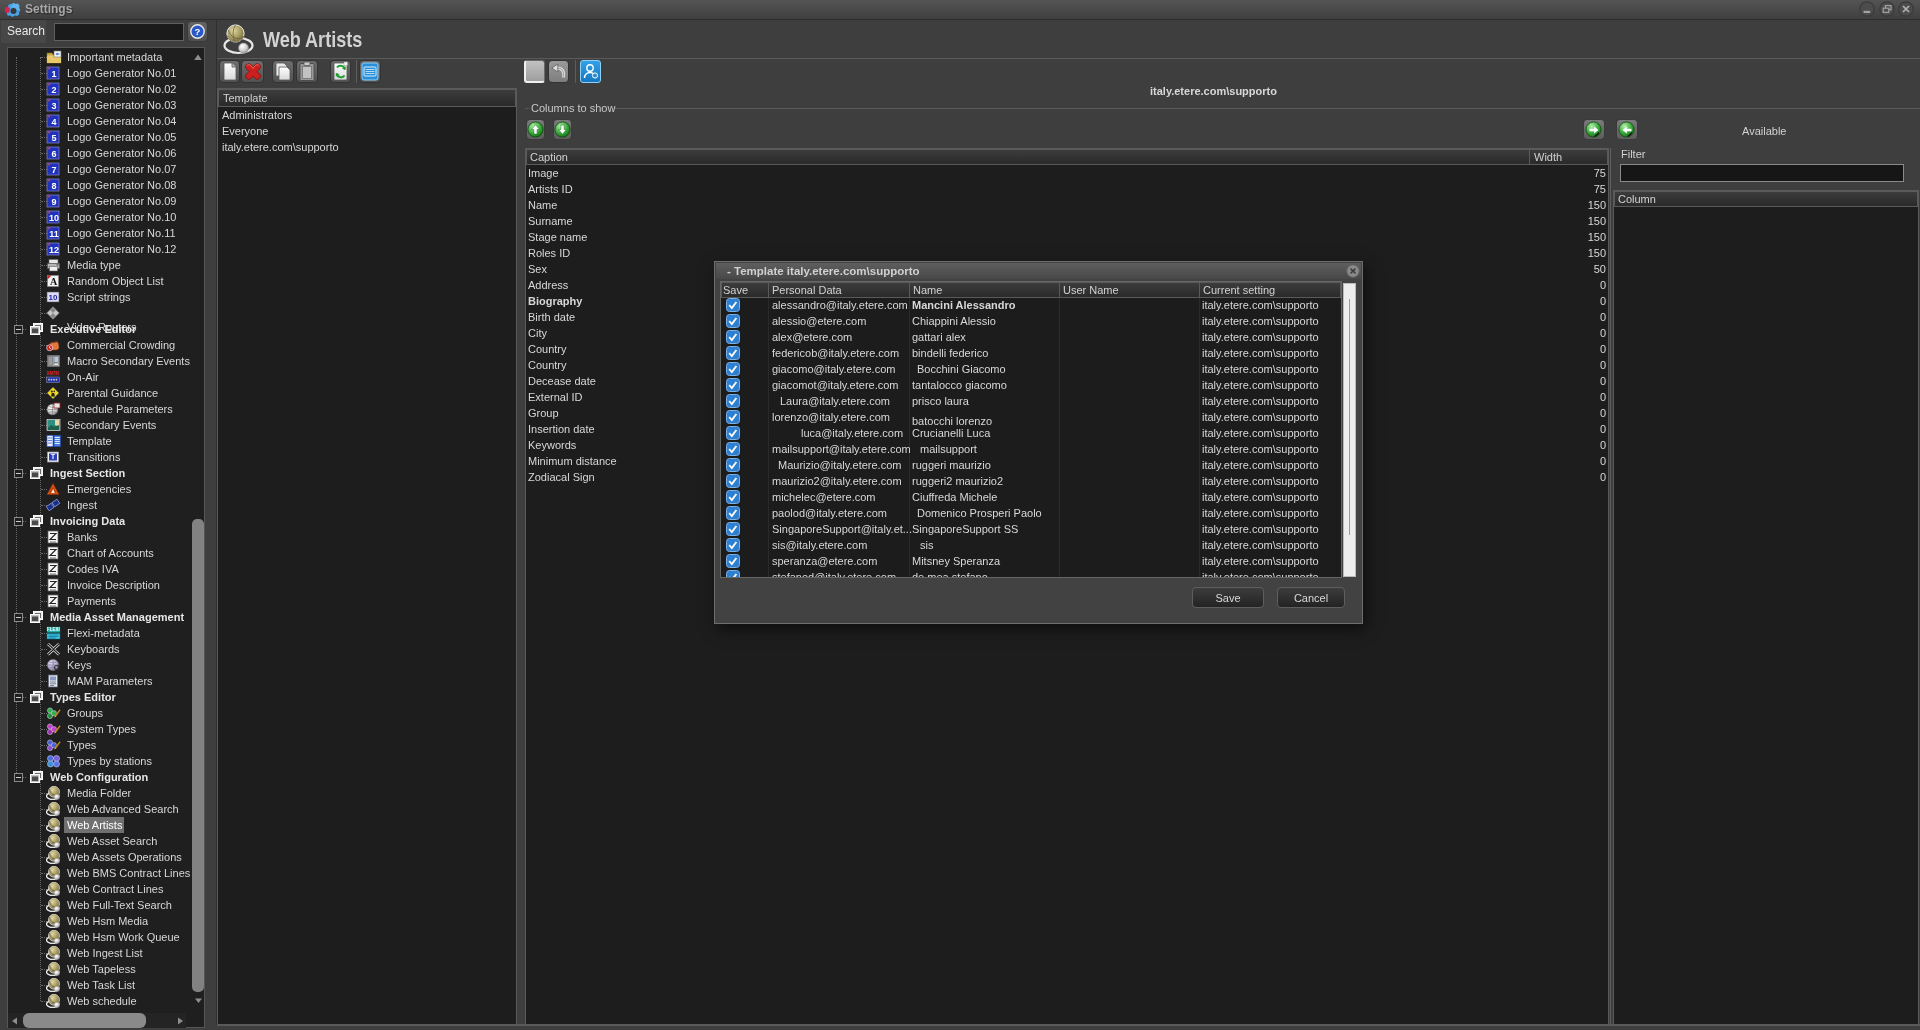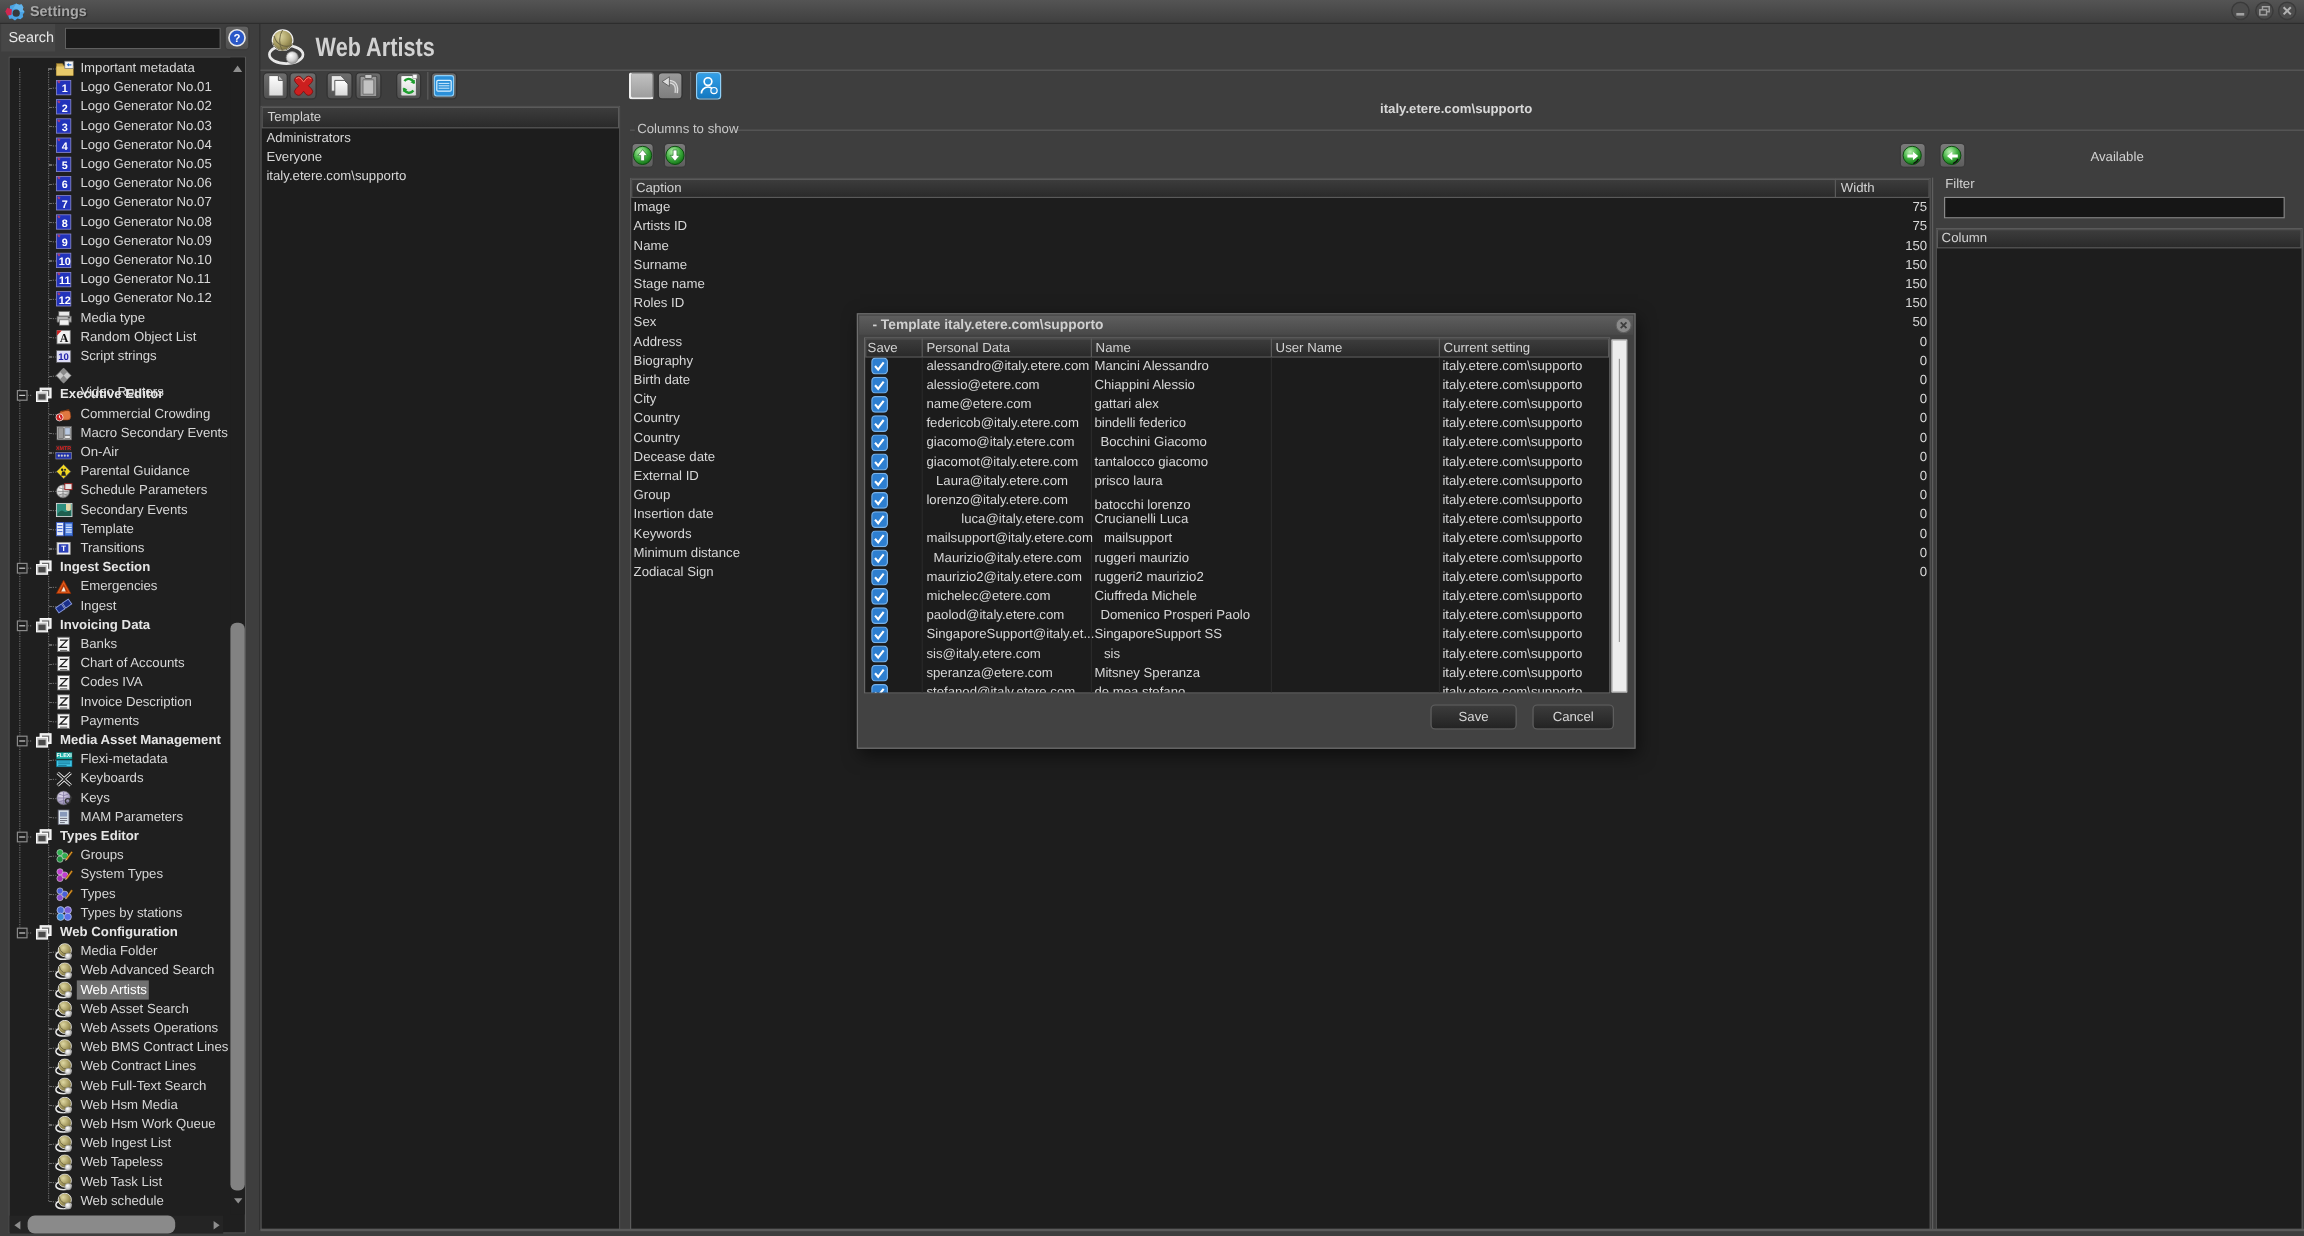--- a/index.html
+++ b/index.html
@@ -652,21 +652,21 @@
 <div class="ab" style="left:528px;top:213px;height:16px;line-height:16px;font-size:11px;color:#d8d8d8;font-weight:normal;white-space:nowrap;">Surname</div>
 <div class="ab" style="left:1470px;top:213px;height:16px;line-height:16px;font-size:11px;color:#d8d8d8;font-weight:normal;white-space:nowrap;width:136px;text-align:right;">150</div>
 <div class="ab" style="left:528px;top:229px;height:16px;line-height:16px;font-size:11px;color:#d8d8d8;font-weight:normal;white-space:nowrap;">Stage name</div>
 <div class="ab" style="left:1470px;top:229px;height:16px;line-height:16px;font-size:11px;color:#d8d8d8;font-weight:normal;white-space:nowrap;width:136px;text-align:right;">150</div>
 <div class="ab" style="left:528px;top:245px;height:16px;line-height:16px;font-size:11px;color:#d8d8d8;font-weight:normal;white-space:nowrap;">Roles ID</div>
 <div class="ab" style="left:1470px;top:245px;height:16px;line-height:16px;font-size:11px;color:#d8d8d8;font-weight:normal;white-space:nowrap;width:136px;text-align:right;">150</div>
 <div class="ab" style="left:528px;top:261px;height:16px;line-height:16px;font-size:11px;color:#d8d8d8;font-weight:normal;white-space:nowrap;">Sex</div>
 <div class="ab" style="left:1470px;top:261px;height:16px;line-height:16px;font-size:11px;color:#d8d8d8;font-weight:normal;white-space:nowrap;width:136px;text-align:right;">50</div>
 <div class="ab" style="left:528px;top:277px;height:16px;line-height:16px;font-size:11px;color:#d8d8d8;font-weight:normal;white-space:nowrap;">Address</div>
 <div class="ab" style="left:1470px;top:277px;height:16px;line-height:16px;font-size:11px;color:#d8d8d8;font-weight:normal;white-space:nowrap;width:136px;text-align:right;">0</div>
-<div class="ab" style="left:528px;top:293px;height:16px;line-height:16px;font-size:11px;color:#d8d8d8;font-weight:normal;white-space:nowrap;">Biography</div>
+<div class="ab" style="left:528px;top:293px;height:16px;line-height:16px;font-size:11px;color:#d8d8d8;font-weight:bold;white-space:nowrap;">Biography</div>
 <div class="ab" style="left:1470px;top:293px;height:16px;line-height:16px;font-size:11px;color:#d8d8d8;font-weight:normal;white-space:nowrap;width:136px;text-align:right;">0</div>
 <div class="ab" style="left:528px;top:309px;height:16px;line-height:16px;font-size:11px;color:#d8d8d8;font-weight:normal;white-space:nowrap;">Birth date</div>
 <div class="ab" style="left:1470px;top:309px;height:16px;line-height:16px;font-size:11px;color:#d8d8d8;font-weight:normal;white-space:nowrap;width:136px;text-align:right;">0</div>
 <div class="ab" style="left:528px;top:325px;height:16px;line-height:16px;font-size:11px;color:#d8d8d8;font-weight:normal;white-space:nowrap;">City</div>
 <div class="ab" style="left:1470px;top:325px;height:16px;line-height:16px;font-size:11px;color:#d8d8d8;font-weight:normal;white-space:nowrap;width:136px;text-align:right;">0</div>
 <div class="ab" style="left:528px;top:341px;height:16px;line-height:16px;font-size:11px;color:#d8d8d8;font-weight:normal;white-space:nowrap;">Country</div>
 <div class="ab" style="left:1470px;top:341px;height:16px;line-height:16px;font-size:11px;color:#d8d8d8;font-weight:normal;white-space:nowrap;width:136px;text-align:right;">0</div>
 <div class="ab" style="left:528px;top:357px;height:16px;line-height:16px;font-size:11px;color:#d8d8d8;font-weight:normal;white-space:nowrap;">Country</div>
 <div class="ab" style="left:1470px;top:357px;height:16px;line-height:16px;font-size:11px;color:#d8d8d8;font-weight:normal;white-space:nowrap;width:136px;text-align:right;">0</div>
 <div class="ab" style="left:528px;top:373px;height:16px;line-height:16px;font-size:11px;color:#d8d8d8;font-weight:normal;white-space:nowrap;">Decease date</div>
@@ -729,34 +729,34 @@
 <div class="ab" style="left:772px;top:282px;height:16px;line-height:16px;font-size:11px;color:#d2d2d2;font-weight:normal;white-space:nowrap;">Personal Data</div>
 <div class="ab" style="left:913px;top:282px;height:16px;line-height:16px;font-size:11px;color:#d2d2d2;font-weight:normal;white-space:nowrap;">Name</div>
 <div class="ab" style="left:1063px;top:282px;height:16px;line-height:16px;font-size:11px;color:#d2d2d2;font-weight:normal;white-space:nowrap;">User Name</div>
 <div class="ab" style="left:1203px;top:282px;height:16px;line-height:16px;font-size:11px;color:#d2d2d2;font-weight:normal;white-space:nowrap;">Current setting</div>
 <div class="ab" style="left:720px;top:297px;width:622px;height:280px;overflow:hidden;">
 <svg class="ab" style="left:6px;top:1px" width="14" height="14" viewBox="0 0 14 14">
 <rect x="0.5" y="0.5" width="13" height="13" rx="3" fill="#2e7fd0" stroke="#7ab2e8" stroke-width="1"></rect>
 <path d="M3.2 7 l2.6 3 4.6-6" fill="none" stroke="#fff" stroke-width="1.8"></path>
     </svg>
 <div class="ab" style="left:52px;top:0px;height:16px;line-height:16px;font-size:11px;color:#d8d8d8;font-weight:normal;white-space:nowrap;">alessandro@italy.etere.com</div>
-<div class="ab" style="left:192px;top:0px;height:16px;line-height:16px;font-size:11px;color:#d8d8d8;font-weight:normal;white-space:nowrap;">Mancini Alessandro</div>
+<div class="ab" style="left:192px;top:0px;height:16px;line-height:16px;font-size:11px;color:#d8d8d8;font-weight:bold;white-space:nowrap;">Mancini Alessandro</div>
 <div class="ab" style="left:482px;top:0px;height:16px;line-height:16px;font-size:11px;color:#d8d8d8;font-weight:normal;white-space:nowrap;">italy.etere.com\supporto</div>
 <svg class="ab" style="left:6px;top:17px" width="14" height="14" viewBox="0 0 14 14">
 <rect x="0.5" y="0.5" width="13" height="13" rx="3" fill="#2e7fd0" stroke="#7ab2e8" stroke-width="1"></rect>
 <path d="M3.2 7 l2.6 3 4.6-6" fill="none" stroke="#fff" stroke-width="1.8"></path>
     </svg>
 <div class="ab" style="left:52px;top:16px;height:16px;line-height:16px;font-size:11px;color:#d8d8d8;font-weight:normal;white-space:nowrap;">alessio@etere.com</div>
 <div class="ab" style="left:192px;top:16px;height:16px;line-height:16px;font-size:11px;color:#d8d8d8;font-weight:normal;white-space:nowrap;">Chiappini Alessio</div>
 <div class="ab" style="left:482px;top:16px;height:16px;line-height:16px;font-size:11px;color:#d8d8d8;font-weight:normal;white-space:nowrap;">italy.etere.com\supporto</div>
 <svg class="ab" style="left:6px;top:33px" width="14" height="14" viewBox="0 0 14 14">
 <rect x="0.5" y="0.5" width="13" height="13" rx="3" fill="#2e7fd0" stroke="#7ab2e8" stroke-width="1"></rect>
 <path d="M3.2 7 l2.6 3 4.6-6" fill="none" stroke="#fff" stroke-width="1.8"></path>
     </svg>
-<div class="ab" style="left:52px;top:32px;height:16px;line-height:16px;font-size:11px;color:#d8d8d8;font-weight:normal;white-space:nowrap;">name@etere.com</div>
+<div class="ab" style="left:52px;top:32px;height:16px;line-height:16px;font-size:11px;color:#d8d8d8;font-weight:normal;white-space:nowrap;">alex@etere.com</div>
 <div class="ab" style="left:192px;top:32px;height:16px;line-height:16px;font-size:11px;color:#d8d8d8;font-weight:normal;white-space:nowrap;">gattari alex</div>
 <div class="ab" style="left:482px;top:32px;height:16px;line-height:16px;font-size:11px;color:#d8d8d8;font-weight:normal;white-space:nowrap;">italy.etere.com\supporto</div>
 <svg class="ab" style="left:6px;top:49px" width="14" height="14" viewBox="0 0 14 14">
 <rect x="0.5" y="0.5" width="13" height="13" rx="3" fill="#2e7fd0" stroke="#7ab2e8" stroke-width="1"></rect>
 <path d="M3.2 7 l2.6 3 4.6-6" fill="none" stroke="#fff" stroke-width="1.8"></path>
     </svg>
 <div class="ab" style="left:52px;top:48px;height:16px;line-height:16px;font-size:11px;color:#d8d8d8;font-weight:normal;white-space:nowrap;">federicob@italy.etere.com</div>
 <div class="ab" style="left:192px;top:48px;height:16px;line-height:16px;font-size:11px;color:#d8d8d8;font-weight:normal;white-space:nowrap;">bindelli federico</div>
 <div class="ab" style="left:482px;top:48px;height:16px;line-height:16px;font-size:11px;color:#d8d8d8;font-weight:normal;white-space:nowrap;">italy.etere.com\supporto</div>
 <svg class="ab" style="left:6px;top:65px" width="14" height="14" viewBox="0 0 14 14">

